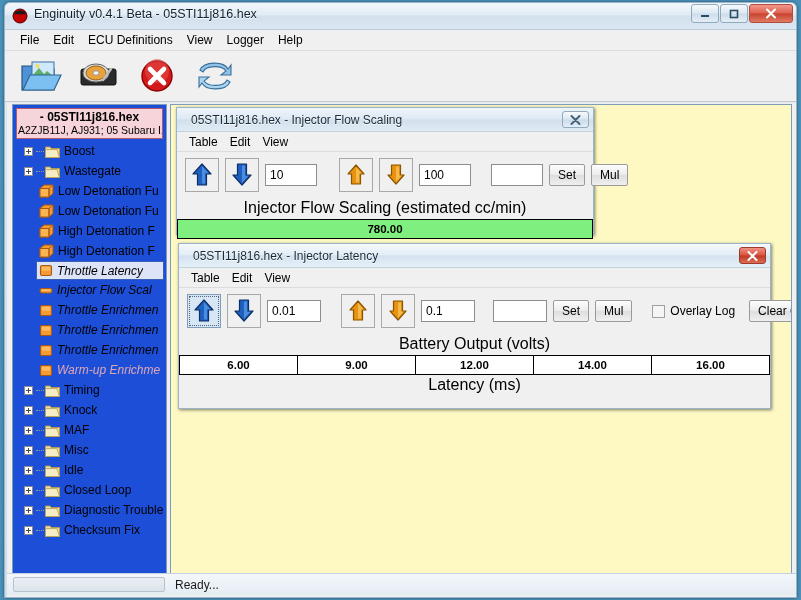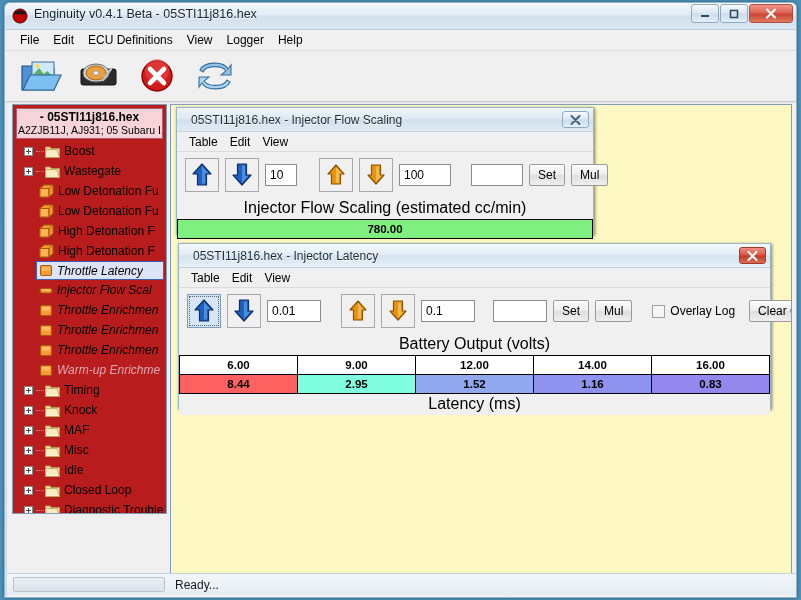--- a/index.html
+++ b/index.html
@@ -86,22 +86,22 @@
   #client {
     position: absolute;
     left: 2px; top: 100px;
     width: 789px; height: 494px;
     background: #f0f0f0;
   }
 
   
   #tree-panel {
     position: absolute; left: 5px; top: 1px;
-    width: 155px; height: 410px;
-    background: #b91c1c;
+    width: 155px; height: 470px;
+    background: #1d4ed8;
     border: 1px solid #7f9db9;
     overflow: hidden;
   }
   #file-header {
     margin: 3px 3px 0 3px;
     border: 1px solid #b05c6e;
     background: #f6d4d9;
     text-align: center;
     padding: 1px 0 2px 0;
   }
@@ -661,21 +661,21 @@
               <path d="M13 2 L22 12 L17.5 12 L17.5 23 L8.5 23 L8.5 12 L4 12 Z" fill="#1f5fbd" stroke="#0c2f66" stroke-width="1.2" stroke-linejoin="round"></path>
               <path d="M13 4 L19.4 11.2 L16 11.2 L16 21.5 L13 21.5 Z" fill="#5a9be8" opacity=".75"></path>
             </svg>
           </div>
           <div class="arrow-btn">
             <svg width="26" height="26" viewBox="0 0 26 26">
               <path d="M13 23 L22 13 L17.5 13 L17.5 2 L8.5 2 L8.5 13 L4 13 Z" fill="#1f5fbd" stroke="#0c2f66" stroke-width="1.2" stroke-linejoin="round"></path>
               <path d="M13 21 L19.4 13.8 L16 13.8 L16 3.5 L13 3.5 Z" fill="#5a9be8" opacity=".75"></path>
             </svg>
           </div>
-          <div class="txtbox" style="width:32px">10</div>
+          <div class="txtbox" style="width:52px">10</div>
           <div class="arrow-btn" style="margin-left:16px">
             <svg width="26" height="26" viewBox="0 0 26 26">
               <path d="M13 3 L21 12 L17.5 12 L17.5 22 L8.5 22 L8.5 12 L5 12 Z" fill="#e8920f" stroke="#8a5400" stroke-width="1.2" stroke-linejoin="round"></path>
               <path d="M13 5 L18.6 11.4 L16 11.4 L16 20.5 L13 20.5 Z" fill="#f6c35c" opacity=".8"></path>
             </svg>
           </div>
           <div class="arrow-btn">
             <svg width="26" height="26" viewBox="0 0 26 26">
               <path d="M13 22 L21 13 L17.5 13 L17.5 3 L8.5 3 L8.5 13 L5 13 Z" fill="#e8920f" stroke="#8a5400" stroke-width="1.2" stroke-linejoin="round"></path>
               <path d="M13 20 L18.6 13.6 L16 13.6 L16 4.5 L13 4.5 Z" fill="#f6c35c" opacity=".8"></path>
@@ -752,27 +752,20 @@
         <div class="grid-wrap">
           <table class="grid">
             <tbody>
                 <tr id="lat-head-row">
                   <td style="background: rgb(255, 255, 255);">6.00</td>
                   <td style="background: rgb(255, 255, 255);">9.00</td>
                   <td style="background: rgb(255, 255, 255);">12.00</td>
                   <td style="background: rgb(255, 255, 255);">14.00</td>
                   <td style="background: rgb(255, 255, 255);">16.00</td>
                 </tr>
-            <tr id="lat-val-row">
-                  <td style="background: rgb(255, 96, 96);">8.44</td>
-                  <td style="background: rgb(127, 255, 224);">2.95</td>
-                  <td style="background: rgb(143, 168, 240);">1.52</td>
-                  <td style="background: rgb(143, 146, 238);">1.16</td>
-                  <td style="background: rgb(148, 136, 238);">0.83</td>
-                </tr>
           </tbody>
             </table>
         </div>
         <div class="axis-label">Latency (ms)</div>
       </div>
 
     </div>
   </div>
 
   <div id="statusbar">

